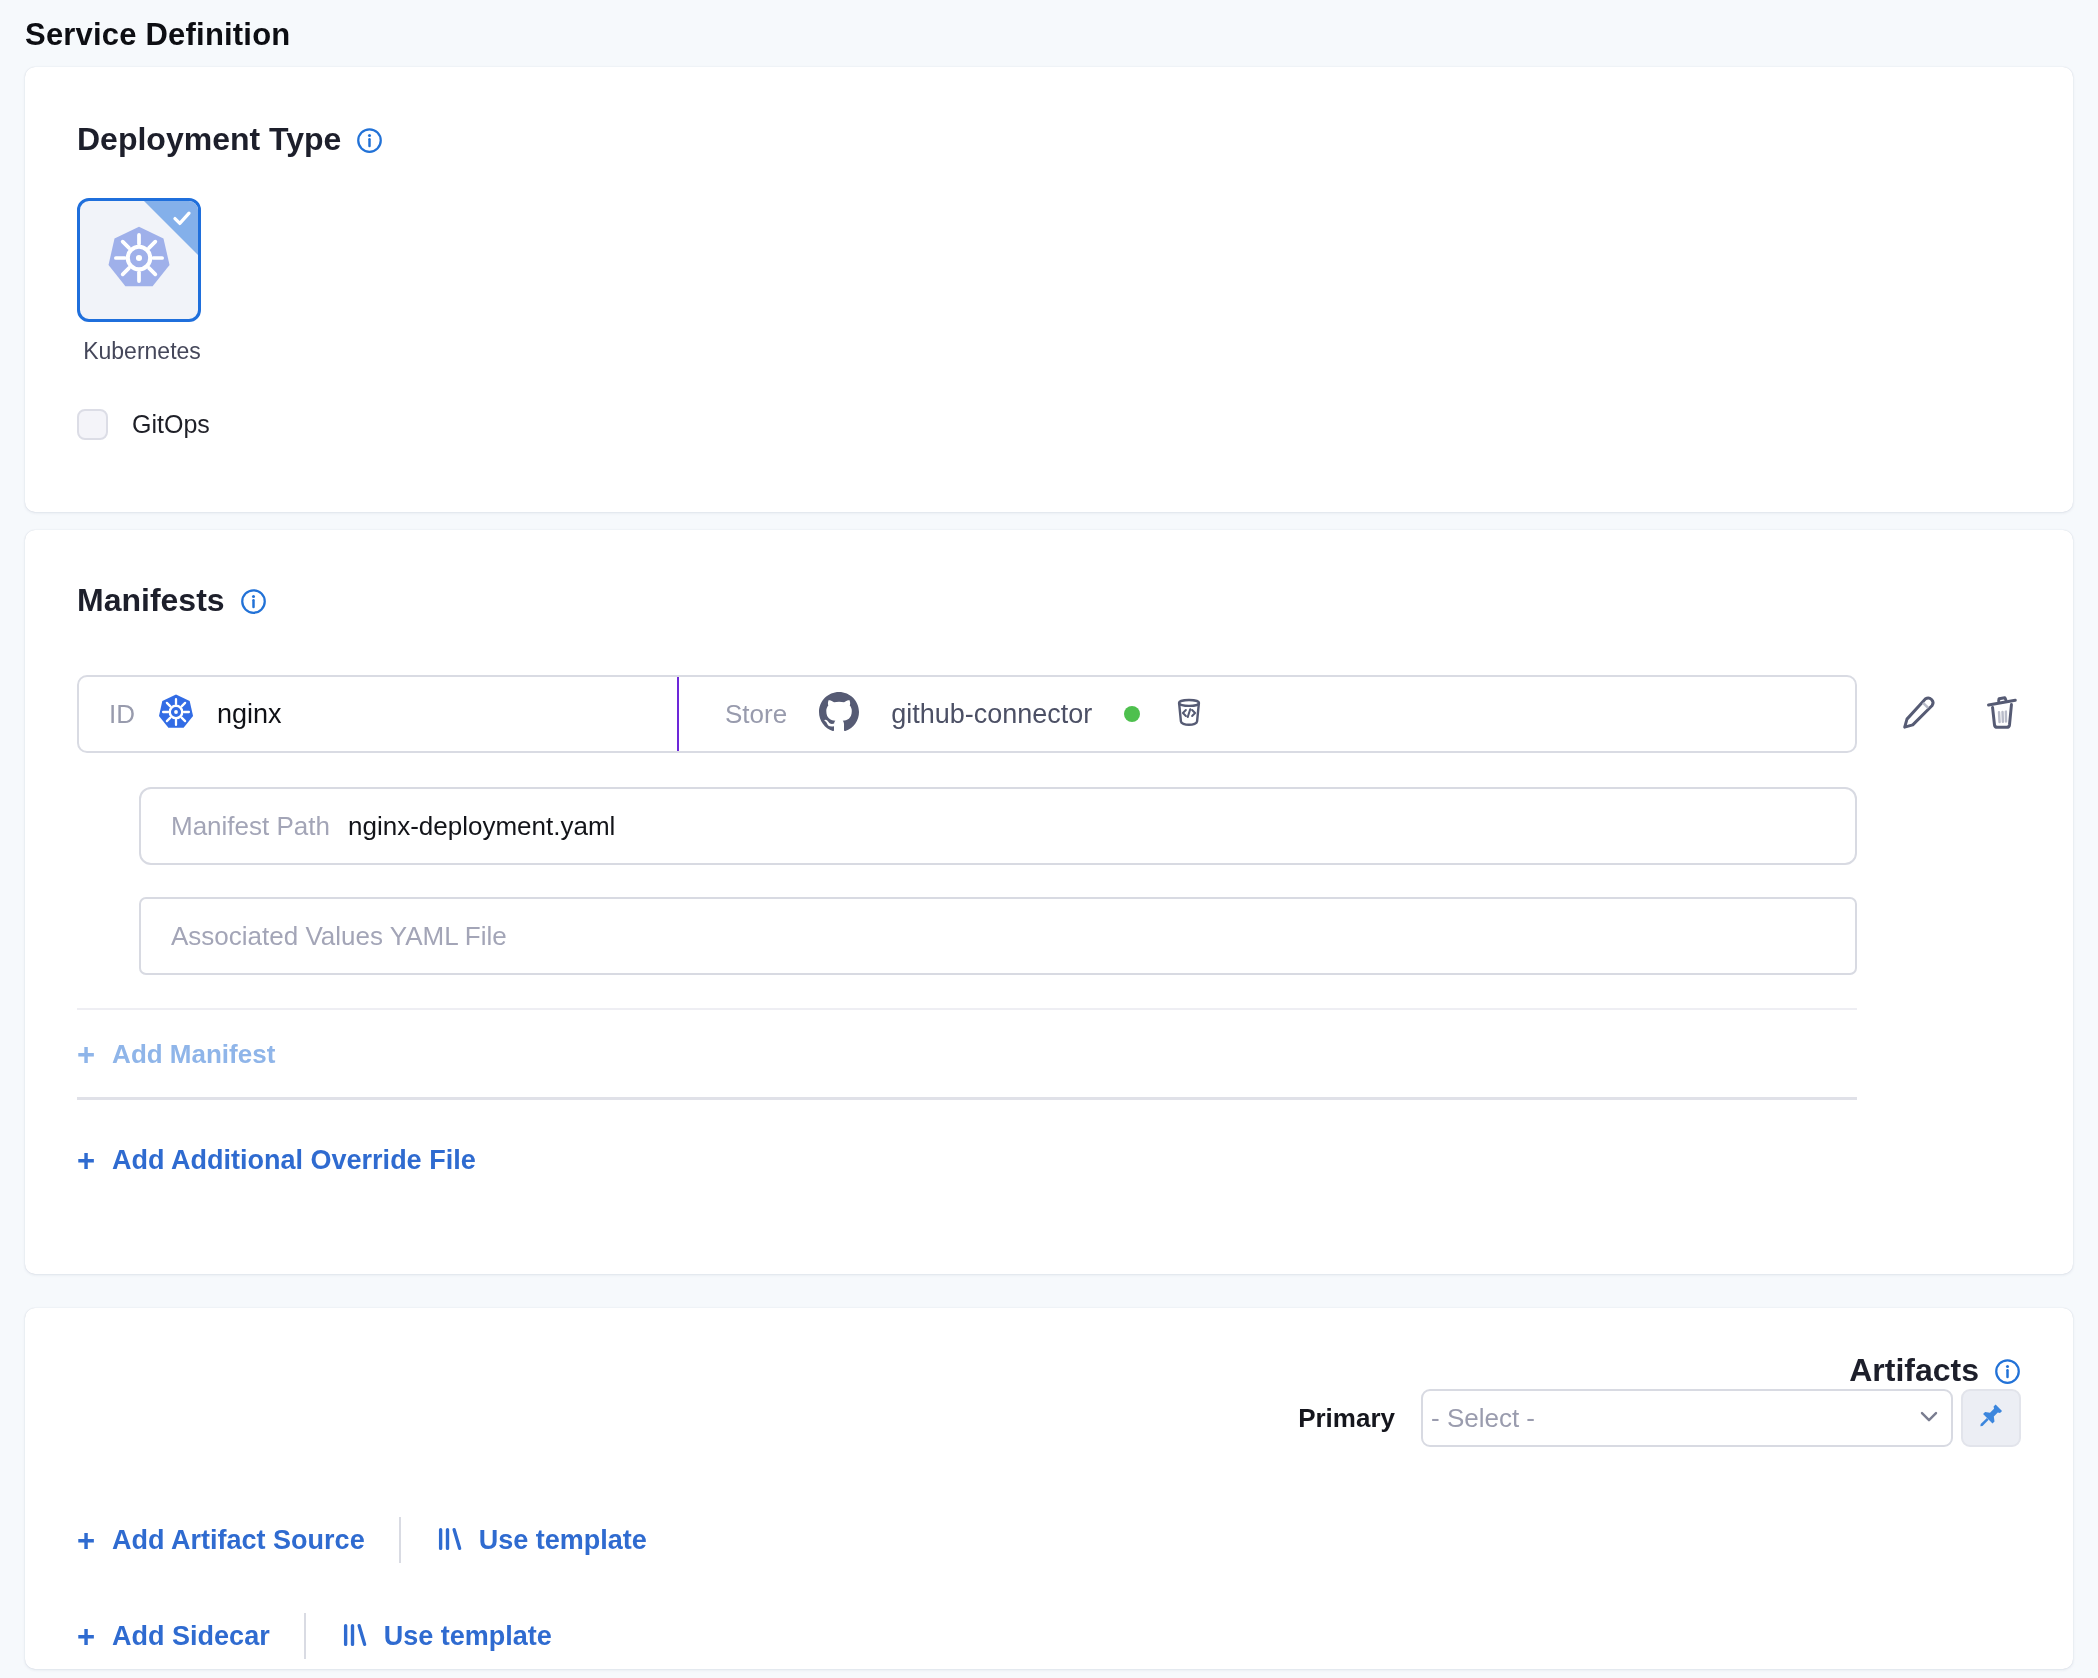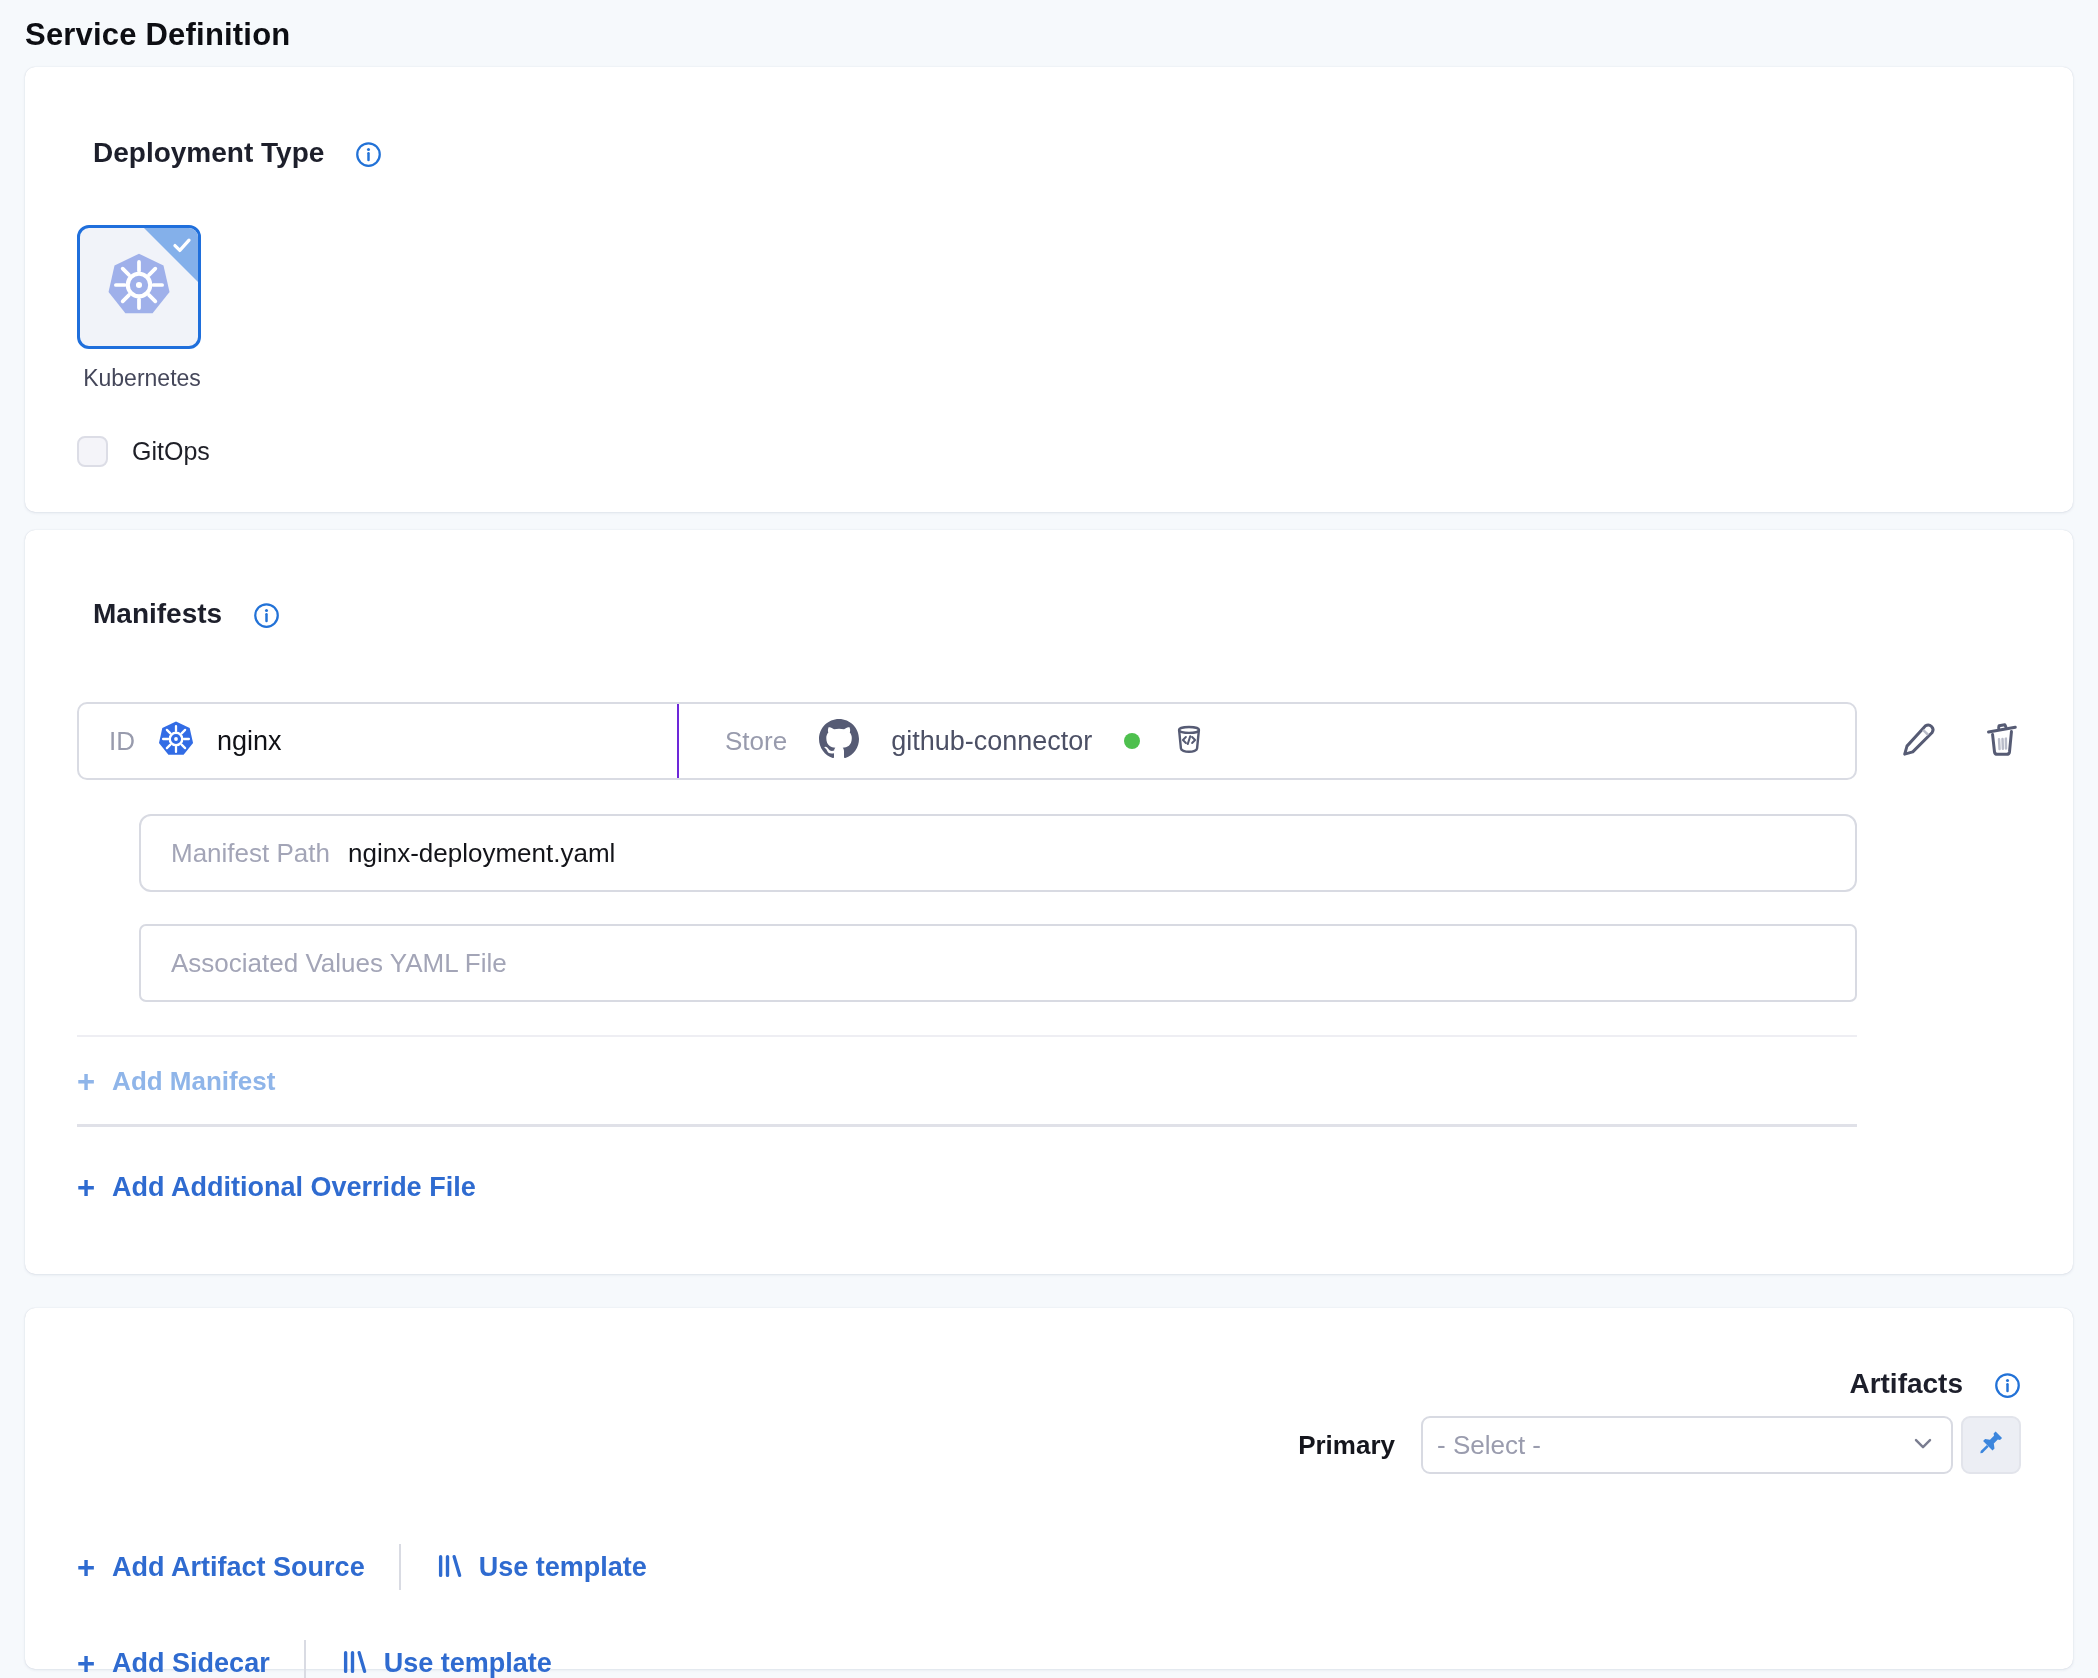--- a/index.html
+++ b/index.html
@@ -8,21 +8,21 @@
     font-family:"Liberation Sans","DejaVu Sans",sans-serif;
     color:#14151b;
   }
   .page{width:2098px;height:1678px;box-sizing:border-box;padding:0 25px;overflow:hidden;}
   h1{font-size:31px;font-weight:700;margin:0;padding:17px 0 14px;color:#0d0e13;letter-spacing:.2px;}
   .card{
     background:#ffffff;border-radius:10px;box-sizing:border-box;
     box-shadow:0 1px 3px rgba(35,55,95,.10),0 0 1px rgba(35,55,95,.18);
   }
   .section-head{display:flex;align-items:center;gap:15px;}
-  .section-head h2{font-size:28px;font-weight:700;margin:16px;color:#1d1f2b;}
+  .section-head h2{font-size:32px;font-weight:700;margin:0;color:#1d1f2b;}
   .info-icon{display:inline-flex;margin-top:2px;cursor:pointer;}
 
   
   .card.deploy{height:445px;padding:54px 52px;margin-bottom:18px;}
   .tile{
     width:124px;height:124px;margin-top:40px;border:3px solid #1f6fdc;border-radius:12px;
     background:#f1f3f9;position:relative;overflow:hidden;cursor:pointer;
     display:flex;align-items:center;justify-content:center;box-sizing:border-box;
   }
   .tile .corner{position:absolute;top:0;right:0;width:0;height:0;
@@ -69,21 +69,21 @@
   .link-strong .lbl{font-weight:700;font-size:27px;}
   .link-strong .plus{font-weight:700;}
 
   
   .card.artifacts{height:361px;padding:44px 52px 0;}
   .art-head{display:flex;align-items:flex-end;justify-content:space-between;flex-direction:column;}
   .primary-group{display:flex;align-items:center;}
   .primary-label{font-size:26px;font-weight:600;color:#15161d;margin-right:26px;}
   .select{
     width:532px;height:58px;border:2px solid #d8dae2;border-radius:9px;background:#fff;
-    display:flex;align-items:center;justify-content:space-between;padding:0 14px;box-sizing:border-box;cursor:pointer;
+    display:flex;align-items:center;justify-content:space-between;padding:0 8px;box-sizing:border-box;cursor:pointer;
   }
   .select-text{font-size:26px;color:#9a9cae;}
   .pin-btn{
     width:60px;height:58px;margin-left:8px;background:#eceef4;border:2px solid #e2e4eb;border-radius:9px;
     display:flex;align-items:center;justify-content:center;cursor:pointer;box-sizing:border-box;
   }
   .actions-row{display:flex;align-items:center;margin-top:70px;}
   .actions-row + .actions-row{margin-top:50px;}
   .actions-row .link-btn{margin-top:0;}
   .vdiv{width:2px;height:46px;background:#d9dbe3;margin:0 34px;}

